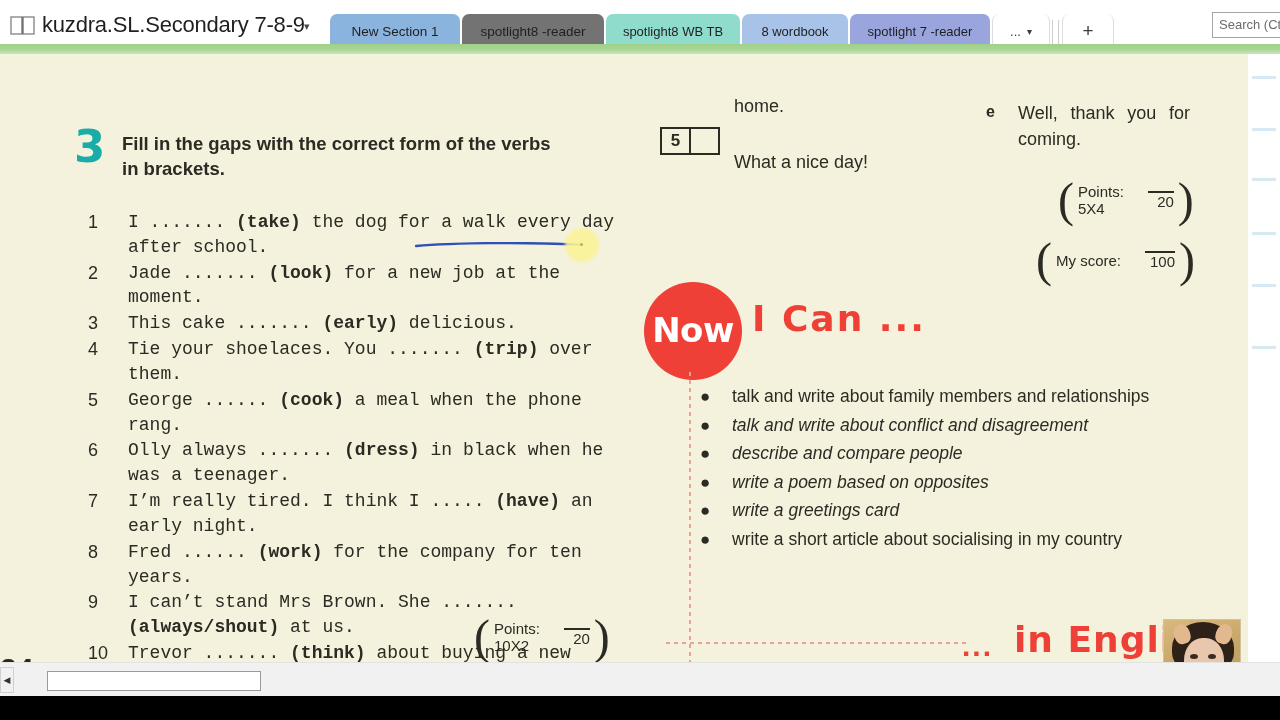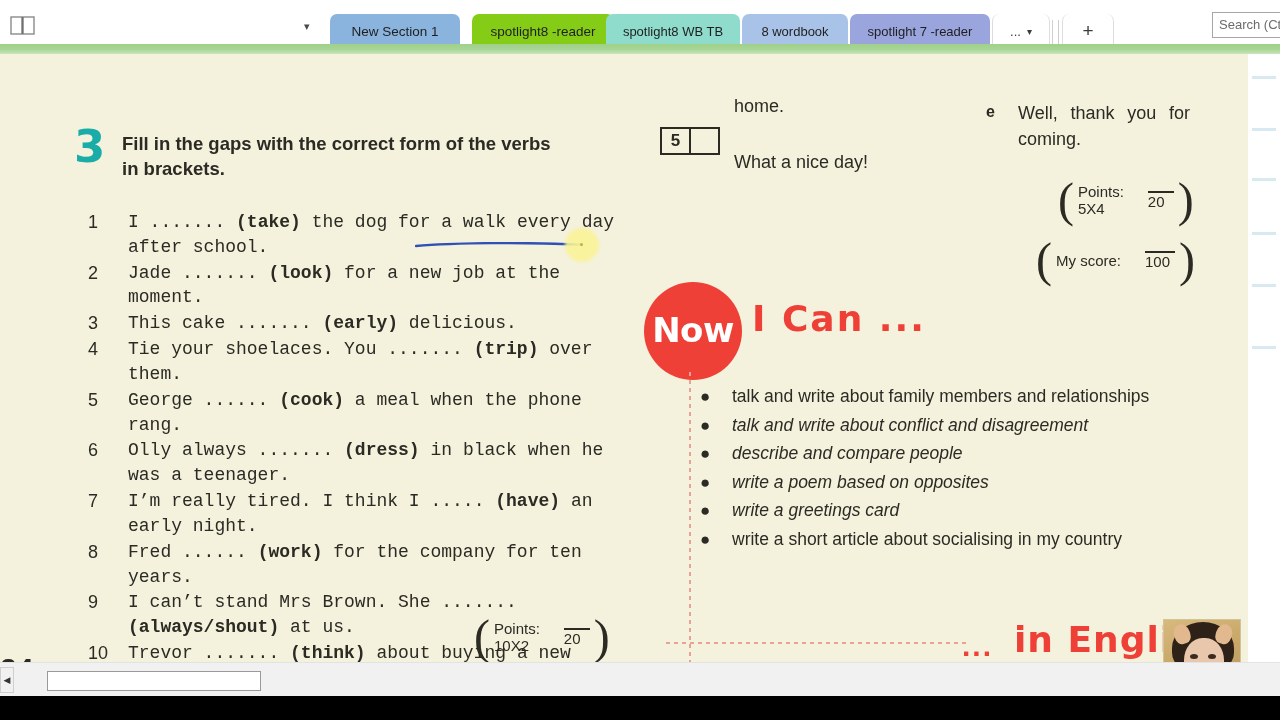--- a/index.html
+++ b/index.html
@@ -113,21 +113,21 @@
     font-size: 15px; color: #2b2b24;
     font-family: "Liberation Sans", sans-serif;
   }
   .paren {
     font-size: 48px; line-height: 0.8; color: #2b2b24;
     font-weight: 300; font-family: "Liberation Serif", serif;
   }
   .pb-inner { display: flex; align-items: center; gap: 24px; padding: 0 4px; }
   .pb-lab { line-height: 1.15; }
   .pb-frac {
-    display: flex; flex-direction: column; align-items: flex-start;
+    display: flex; flex-direction: column; align-items: flex-end;
     line-height: 1;
   }
   .pb-frac .bar { width: 26px; height: 2px; background: #2b2b24; margin-bottom: 1px; }
 
   .page-no {
     position: absolute; left: 0px; top: 598px;
     font-size: 30px; font-weight: bold; color: #2b2b24;
   }
 
   
@@ -273,27 +273,28 @@
 <div class="topbar">
 
   <span class="nb-icon">
     <svg width="26" height="20" viewBox="0 0 26 20">
       <rect x="1" y="1" width="11" height="17" fill="#fff" stroke="#8a8a8a" stroke-width="1.4"></rect>
       <rect x="13" y="1" width="11" height="17" fill="#fff" stroke="#8a8a8a" stroke-width="1.4"></rect>
       <line x1="12.5" y1="1" x2="12.5" y2="18" stroke="#6f6f6f" stroke-width="1.4"></line>
     </svg>
   </span>
 
+  <span class="nb-title">kuzdra.SL.Secondary 7-8-9</span>
   <span class="nb-caret" style="left:304px">▾</span>
 
   <div class="tabstrip">
     <div class="tab" style="left:0px; width:130px; background:#8ab4dd;">
       <span>New Section 1</span>
     </div>
-    <div class="tab" style="left:142px; width:142px; background:#84cc16;">
+    <div class="tab" style="left:132px; width:142px; background:#737373;">
       <span>spotlight8 -reader</span>
     </div>
     <div class="tab small" style="left:276px; width:134px; background:#8fdccd;">
       <span>spotlight8 WB TB</span>
     </div>
     <div class="tab small" style="left:412px; width:106px; background:#a9c3e8;">
       <span>8 wordbook</span>
     </div>
     <div class="tab small" style="left:520px; width:140px; background:#9aa5de;">
       <span>spotlight 7 -reader</span>

